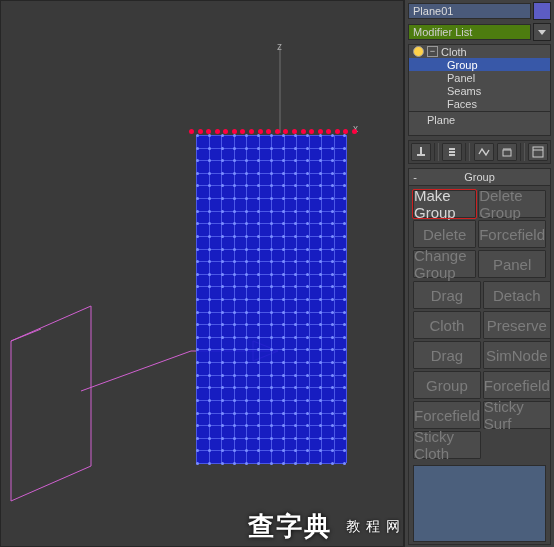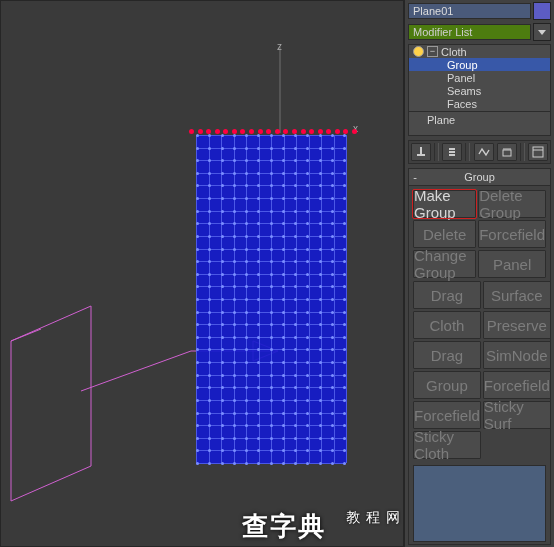--- a/index.html
+++ b/index.html
@@ -2,21 +2,21 @@
 <html><head>
 <meta charset="utf-8">
 <style>
 html,body{margin:0;padding:0;width:554px;height:547px;background:#3a3a3a;font-family:"Tahoma",sans-serif;font-size:11px;color:#ccc;overflow:hidden}
 .app{display:flex;width:554px;height:547px}
 .viewport{position:relative;width:404px;height:547px;background:#3a3a3a;border:1px solid #262626;box-sizing:border-box}
 .sidepanel{width:150px;height:547px;background:#414141;border-left:1px solid #262626;box-sizing:border-box;display:flex;flex-direction:column}
 
 .vp-svg{position:absolute;left:0;top:0;width:402px;height:545px}
 .axis-label{position:absolute;font-size:10px;color:#a8a8a8}
-.watermark{position:absolute;right:2px;bottom:2px;display:flex;align-items:flex-start;gap:20px;color:#fff}
+.watermark{position:absolute;right:2px;bottom:2px;display:flex;align-items:center;gap:14px;color:#fff}
 .watermark .cn{font-size:26px;font-weight:bold;letter-spacing:2px;text-shadow:0 0 4px #000}
 .watermark .en{font-size:14px;letter-spacing:1px;text-shadow:0 0 3px #000}
 .plane-verts{position:absolute;left:195px;top:134px;width:150px;height:328px}
 .plane-face{position:absolute;left:0;top:0;width:150px;height:328px;background:#151bcd;opacity:.92}
 .plane-grid{position:absolute;left:0;top:0;width:150px;height:328px}
 .plane-grid .hline{position:absolute;left:0;right:0;height:1px;background:#4b58e6}
 .plane-grid .vline{position:absolute;top:0;bottom:0;width:1px;background:#4b58e6}
 .plane-row{position:absolute;left:0;right:0;display:flex;justify-content:space-between}
 .plane-dot{width:3px;height:3px;background:#7b8eff;border-radius:50%}
 .sel-row{position:absolute;display:flex;justify-content:space-between}
@@ -640,21 +640,21 @@
         <div class="btn-grid">
           <div class="sbtn enabled hl">Make Group</div>
           <div class="sbtn">Delete Group</div>
           <div class="sbtn">Delete</div>
           <div class="sbtn">Forcefield</div>
           <div class="sbtn">Change Group</div>
           <div class="sbtn">Panel</div>
         </div>
         <div class="btn-grid">
           <div class="sbtn">Drag</div>
-          <div class="sbtn">Surface</div>
+          <div class="sbtn">Detach</div>
           <div class="sbtn">Cloth</div>
           <div class="sbtn">Preserve</div>
           <div class="sbtn">Drag</div>
           <div class="sbtn">SimNode</div>
           <div class="sbtn">Group</div>
           <div class="sbtn">Forcefield</div>
           <div class="sbtn">Forcefield</div>
           <div class="sbtn">Sticky Surf</div>
           <div class="sbtn single">Sticky Cloth</div>
         </div>

